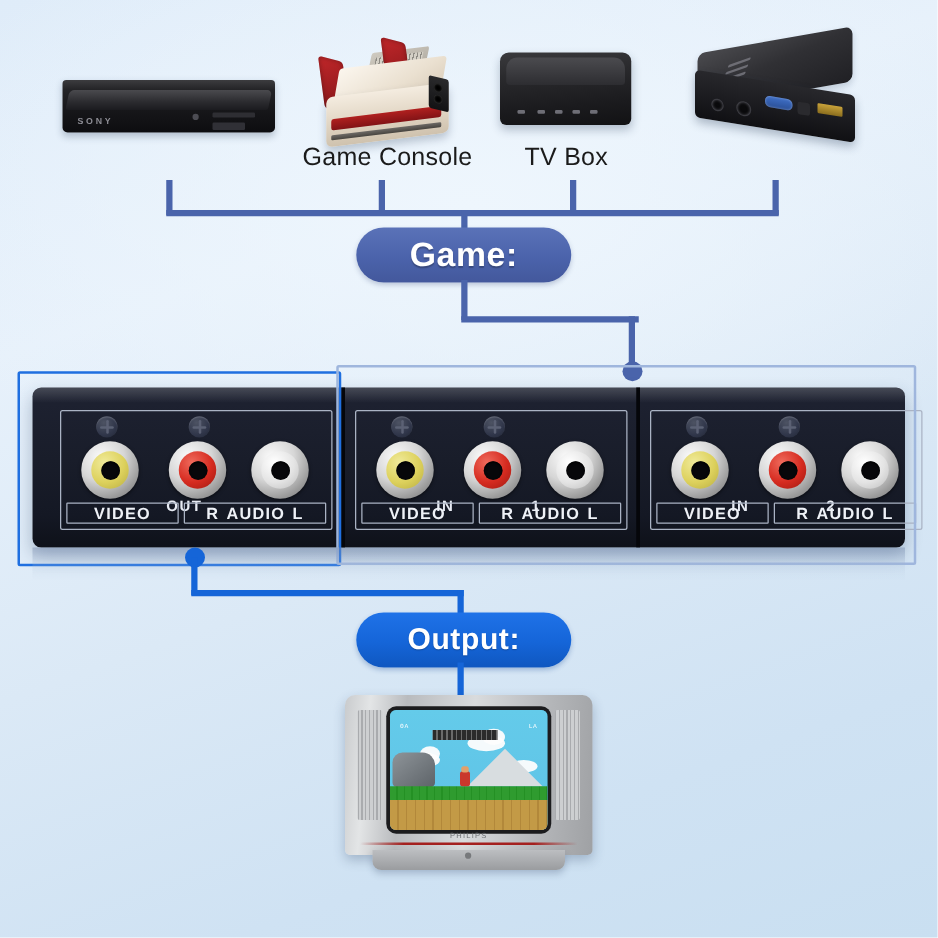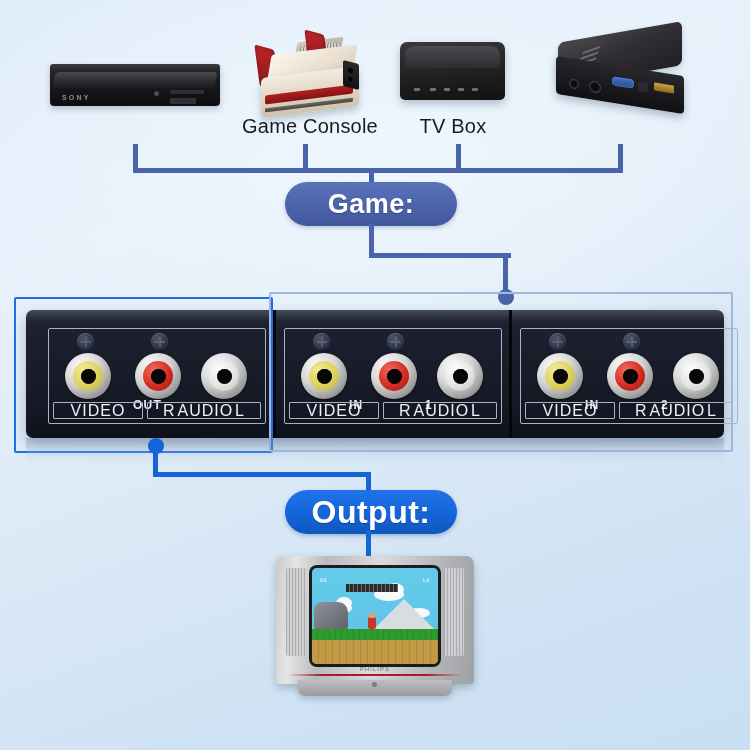--- a/index.html
+++ b/index.html
@@ -149,21 +149,21 @@
     position:absolute; display:flex; align-items:center; justify-content:center;
     border-radius:999px; color:#fff; font-weight:bold; letter-spacing:.5px;
     text-shadow:0 1px 1px rgba(0,0,0,.25);
   }
   #badge-input{
     left:285px; top:182px; width:172px; height:44px; font-size:27px;
     background:linear-gradient(180deg,#5a72b8 0%,#4b63ab 55%,#43589c 100%);
     box-shadow:0 2px 4px rgba(40,60,110,.25);
   }
   #badge-output{
-    left:285px; top:490px; width:172px; height:44px; font-size:32px;
+    left:285px; top:490px; width:172px; height:44px; font-size:24px;
     background:linear-gradient(180deg,#1f72e8 0%,#1565d8 55%,#0f57c0 100%);
     box-shadow:0 2px 4px rgba(20,70,150,.3);
   }
 
   
   #switch-device{
     position:absolute; left:26px; top:310px; width:698px; height:128px;
     background:linear-gradient(180deg,#2b2f3d 0%,#1d2130 10%,#191d2a 45%,#141824 80%,#0e1119 100%);
     border-radius:7px;
     box-shadow:0 6px 14px rgba(30,55,95,.3);
@@ -198,21 +198,21 @@
     content:""; position:absolute; background:#5b6174; border-radius:1px;
   }
   .screw:before{ left:3px; top:7.5px; width:11px; height:2px; }
   .screw:after{ left:7.5px; top:3px; width:2px; height:11px; }
   .inout-tag{
     position:absolute; color:#e8ecf4; font-size:12px; font-weight:bold; letter-spacing:1.2px;
   }
   .lbl-row{ position:absolute; left:4px; right:4px; bottom:4px; height:17px; display:flex; gap:4px;}
   .lbl-box{
     border:1.2px solid #aab3c4; border-radius:1px; display:flex; align-items:center;
-    justify-content:center; color:#eef1f7; font-size:16px; font-weight:normal; letter-spacing:1px;
+    justify-content:center; color:#eef1f7; font-size:13px; font-weight:bold; letter-spacing:1px;
   }
   .lbl-box.video{ width:90px; }
   .lbl-box.audio{ flex:1; justify-content:space-around; padding:0 14px;}
   .divider{ position:absolute; top:0; bottom:0; width:3px; background:#05060a; }
 
   
   .sel{ position:absolute; border:2.5px solid #1f6fe0; border-radius:2px; }
   .sel-soft{ position:absolute; border:2.5px solid #9fb6dd; border-radius:2px; }
 
   

